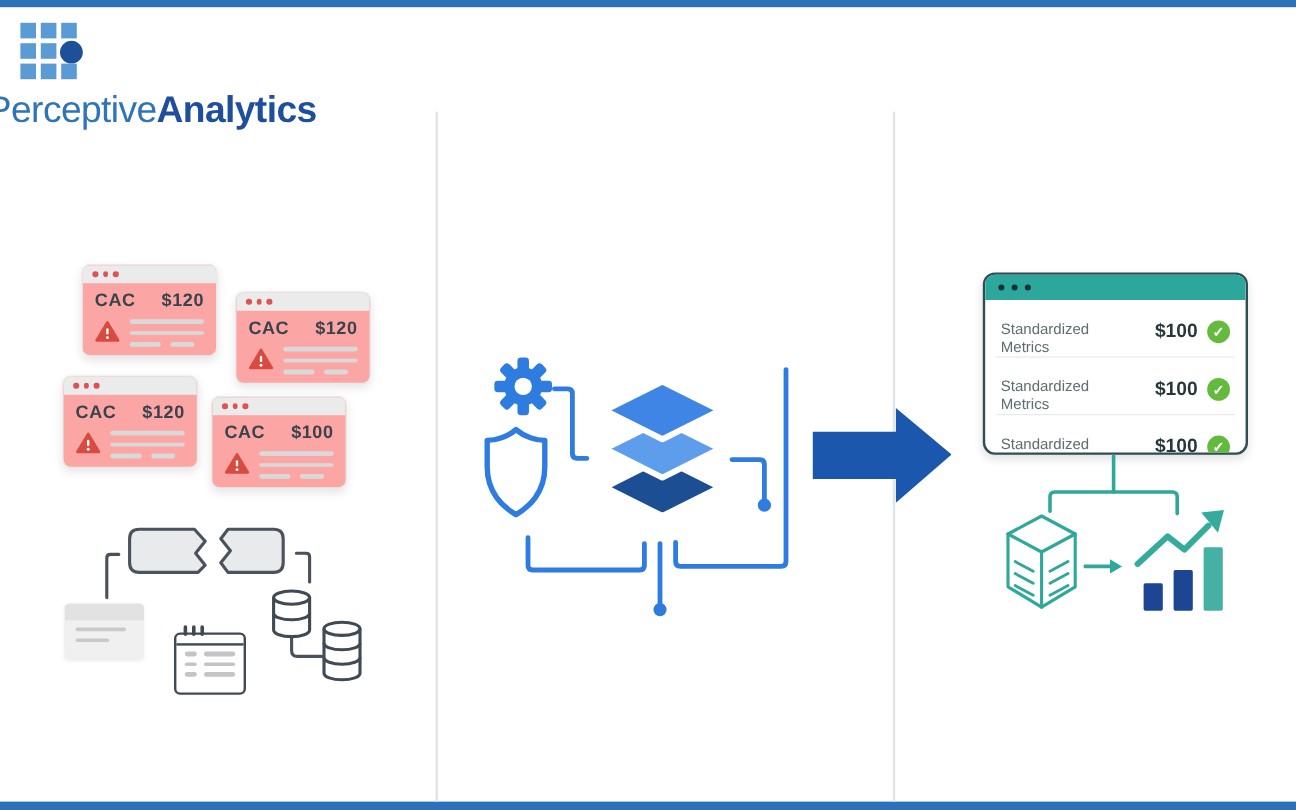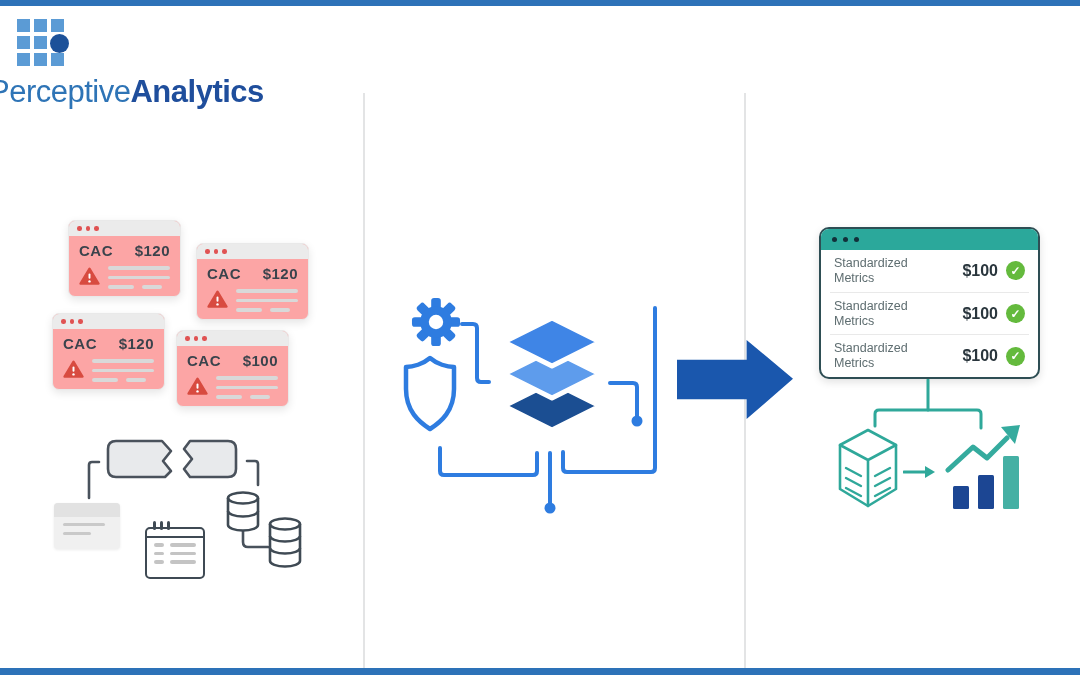--- a/index.html
+++ b/index.html
@@ -60,21 +60,21 @@
 
   
   .swin {
     position:absolute; left:819px; top:227px; width:221px; height:152px;
     background:#fff; border:2px solid #2e4e54; border-radius:10px; overflow:hidden;
     box-shadow:0 3px 8px rgba(0,0,0,0.12);
     display:flex; flex-direction:column;
   }
   .swin .whead { height:21px; background:#2ba89b; flex:0 0 21px; display:flex; align-items:center; gap:6px; padding-left:11px; }
   .swin .wdot { width:5px; height:5px; border-radius:50%; background:#12303a; }
-  .swin .wrow { flex:1; display:flex; align-items:center; justify-content:space-between; padding:0 13px; }
+  .swin .wrow { flex:1; display:flex; align-items:flex-start; justify-content:space-between; padding:0 13px;margin-top:17px; }
   .swin .wlabel { width:95px; font-size:12.5px; line-height:1.2; color:#5e6d70; font-weight:500; }
   .swin .wright { display:flex; align-items:center; gap:8px; }
   .swin .wval { font-size:16px; font-weight:700; color:#2a363d; }
   .swin .wcheck { width:19px; height:19px; border-radius:50%; background:#64ba3d; color:#fff;
     font-size:12px; font-weight:700; display:flex; align-items:center; justify-content:center; }
   .swin .wdiv { height:1px; background:#e9e9e9; margin:0 9px; flex:0 0 1px; }
 
   svg { display:block; }
 </style>
 </head>

